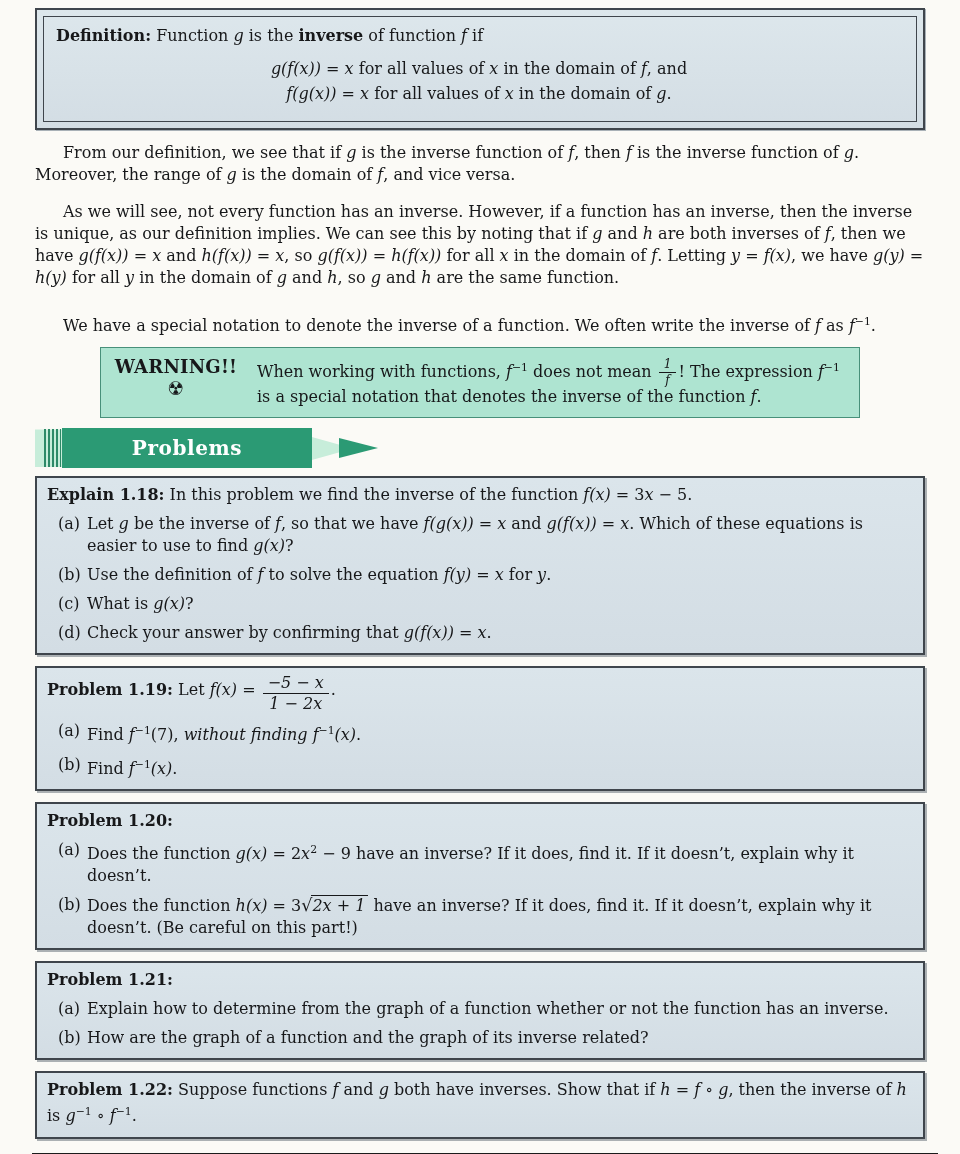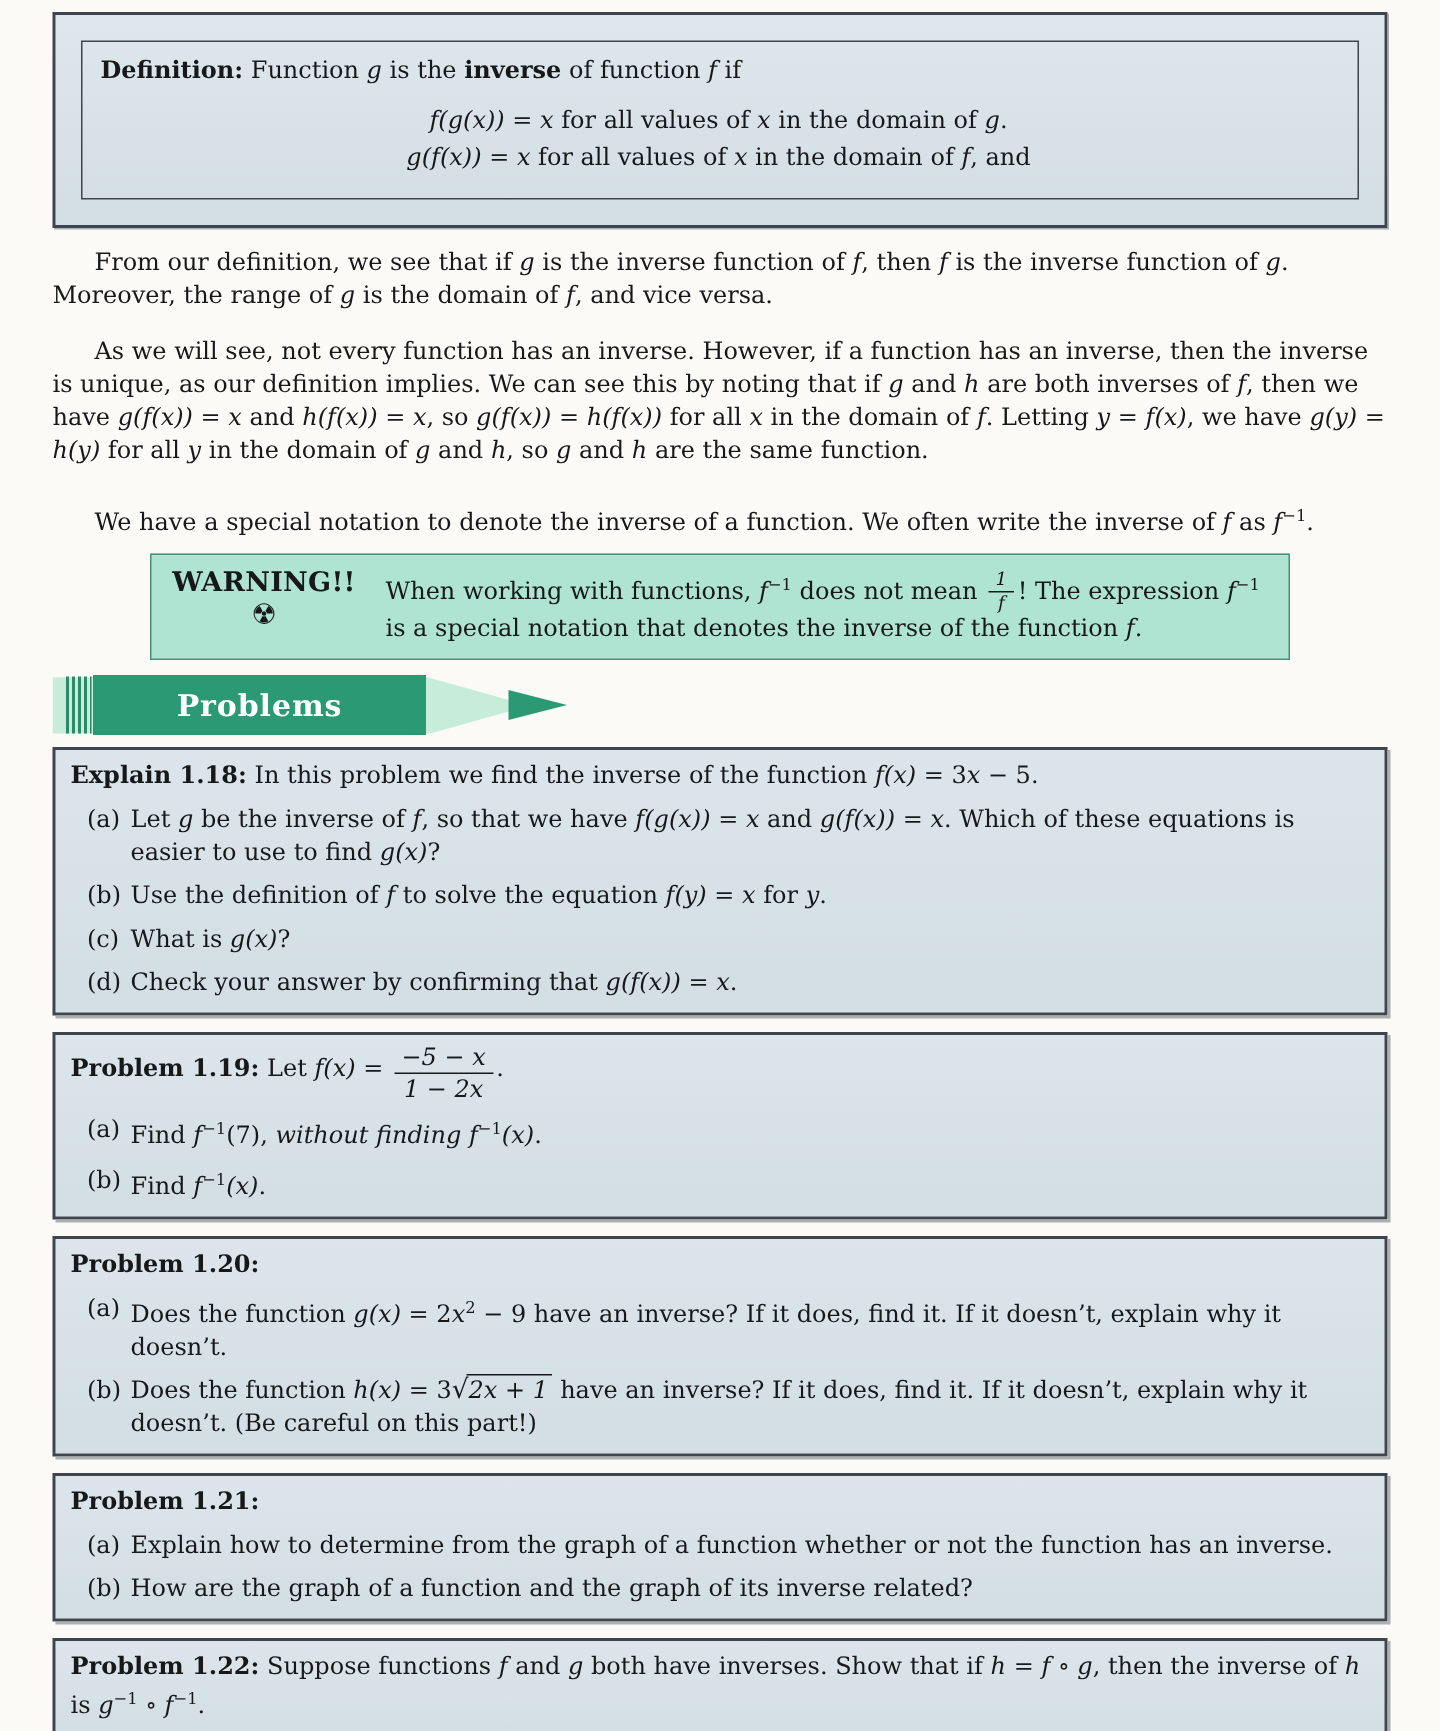--- a/index.html
+++ b/index.html
@@ -11,21 +11,21 @@
   body{
     width:960px;height:1154px;overflow:hidden;background:var(--page-bg);
     font-family:"DejaVu Serif","Liberation Serif",serif;
     font-size:16px;line-height:22px;color:var(--text-color);
   }
   .page{box-sizing:border-box;width:960px;padding:8px 33px 0 35px}
   b{font-weight:bold}
   sup{font-size:0.68em}
   
   .defbox{box-sizing:border-box;width:890px;border:2px solid var(--box-border);
-    background:linear-gradient(180deg,#dde7ec,#d3dde4);padding:17px;box-shadow:1px 1px 0 #a9b1b7}
+    background:linear-gradient(180deg,#dde7ec,#d3dde4);padding:6px;box-shadow:1px 1px 0 #a9b1b7}
   .defbox-in{border:1px solid var(--box-border);padding:8px 14px 13px 12px}
   .def-eqs{text-align:center;margin-top:11px}
   .def-eqs > div{margin:3px 0}
   
   .para{margin:12px 0 0;text-indent:28px}
   .para.p2{margin-top:15px}
   .para.p3{margin-top:22px}
   
   .warning{box-sizing:border-box;width:760px;margin:10px 0 0 65px;display:flex;gap:6px;
     background:var(--mint-bg);border:1px solid var(--mint-border);padding:8px 10px 9px 0}
@@ -33,21 +33,21 @@
   .wlabel{font-weight:bold;font-size:18px;letter-spacing:0.2px}
   .wicon{font-family:"DejaVu Sans","Liberation Sans",sans-serif;font-size:19px;line-height:20px}
   .wbody{flex:1;padding-top:1px}
   
   .pencil{position:relative;height:40px;width:360px;margin-top:10px}
   .pbody{position:absolute;left:0;top:1px;width:318px;height:38px;background:var(--green-light);
     -webkit-clip-path:polygon(0 0,250px 0,318px 19px,250px 38px,0 38px);
     clip-path:polygon(0 0,250px 0,318px 19px,250px 38px,0 38px)}
   .plines{position:absolute;left:7px;top:1px;width:19px;height:38px;
     background:repeating-linear-gradient(90deg,transparent 0 2px,#2d8a68 2px 4px)}
-  .pband{position:absolute;left:27px;top:0;width:222px;height:40px;background:var(--green-dark);
+  .pband{position:absolute;left:27px;top:0;width:250px;height:40px;background:var(--green-dark);
     color:#fff;font-weight:bold;font-size:20px;display:flex;align-items:center;justify-content:center;
     letter-spacing:0.6px}
   .ptip{position:absolute;left:304px;top:10px;width:0;height:0;
     border-left:39px solid var(--green-dark);border-top:10px solid transparent;border-bottom:10px solid transparent}
   
   .pbox{box-sizing:border-box;width:890px;border:2px solid var(--box-border);
     background:linear-gradient(180deg,#dbe5eb,#d3dde4);
     padding:6px 12px 9px 10px;margin-top:11px;box-shadow:2px 2px 0 rgba(92,102,112,0.5)}
   .pbox.first{margin-top:8px}
   .part{display:flex;margin-top:7px}
@@ -68,22 +68,22 @@
 </style>
 </head>
 <body>
 
 <div class="page">
 
   <div class="defbox">
     <div class="defbox-in">
       <div><b>Definition:</b>  Function <i>g</i> is the <b>inverse</b> of function <i>f</i> if</div>
       <div class="def-eqs">
+        <div><i>g(f(x)) = x</i> for all values of <i>x</i> in the domain of <i>f</i>, and</div>
         <div><i>f(g(x)) = x</i> for all values of <i>x</i> in the domain of <i>g</i>.</div>
-        <div><i>g(f(x)) = x</i> for all values of <i>x</i> in the domain of <i>f</i>, and</div>
       </div>
     </div>
   </div>
 
   <p class="para p1">From our definition, we see that if <i>g</i> is the inverse function of <i>f</i>, then <i>f</i> is the inverse function of <i>g</i>. Moreover, the range of <i>g</i> is the domain of <i>f</i>, and vice versa.</p>
   <p class="para p2">As we will see, not every function has an inverse.  However, if a function has an inverse, then the inverse is unique, as our definition implies.  We can see this by noting that if <i>g</i> and <i>h</i> are both inverses of <i>f</i>, then we have <i>g(f(x)) = x</i> and <i>h(f(x)) = x</i>, so <i>g(f(x)) = h(f(x))</i> for all <i>x</i> in the domain of <i>f</i>.  Letting <i>y = f(x)</i>, we have <i>g(y) = h(y)</i> for all <i>y</i> in the domain of <i>g</i> and <i>h</i>, so <i>g</i> and <i>h</i> are the same function.</p>
   <p class="para p3">We have a special notation to denote the inverse of a function.  We often write the inverse of <i>f</i> as <i>f</i><sup>−1</sup>.</p>
 
   <div class="warning">
     <div class="wleft">

